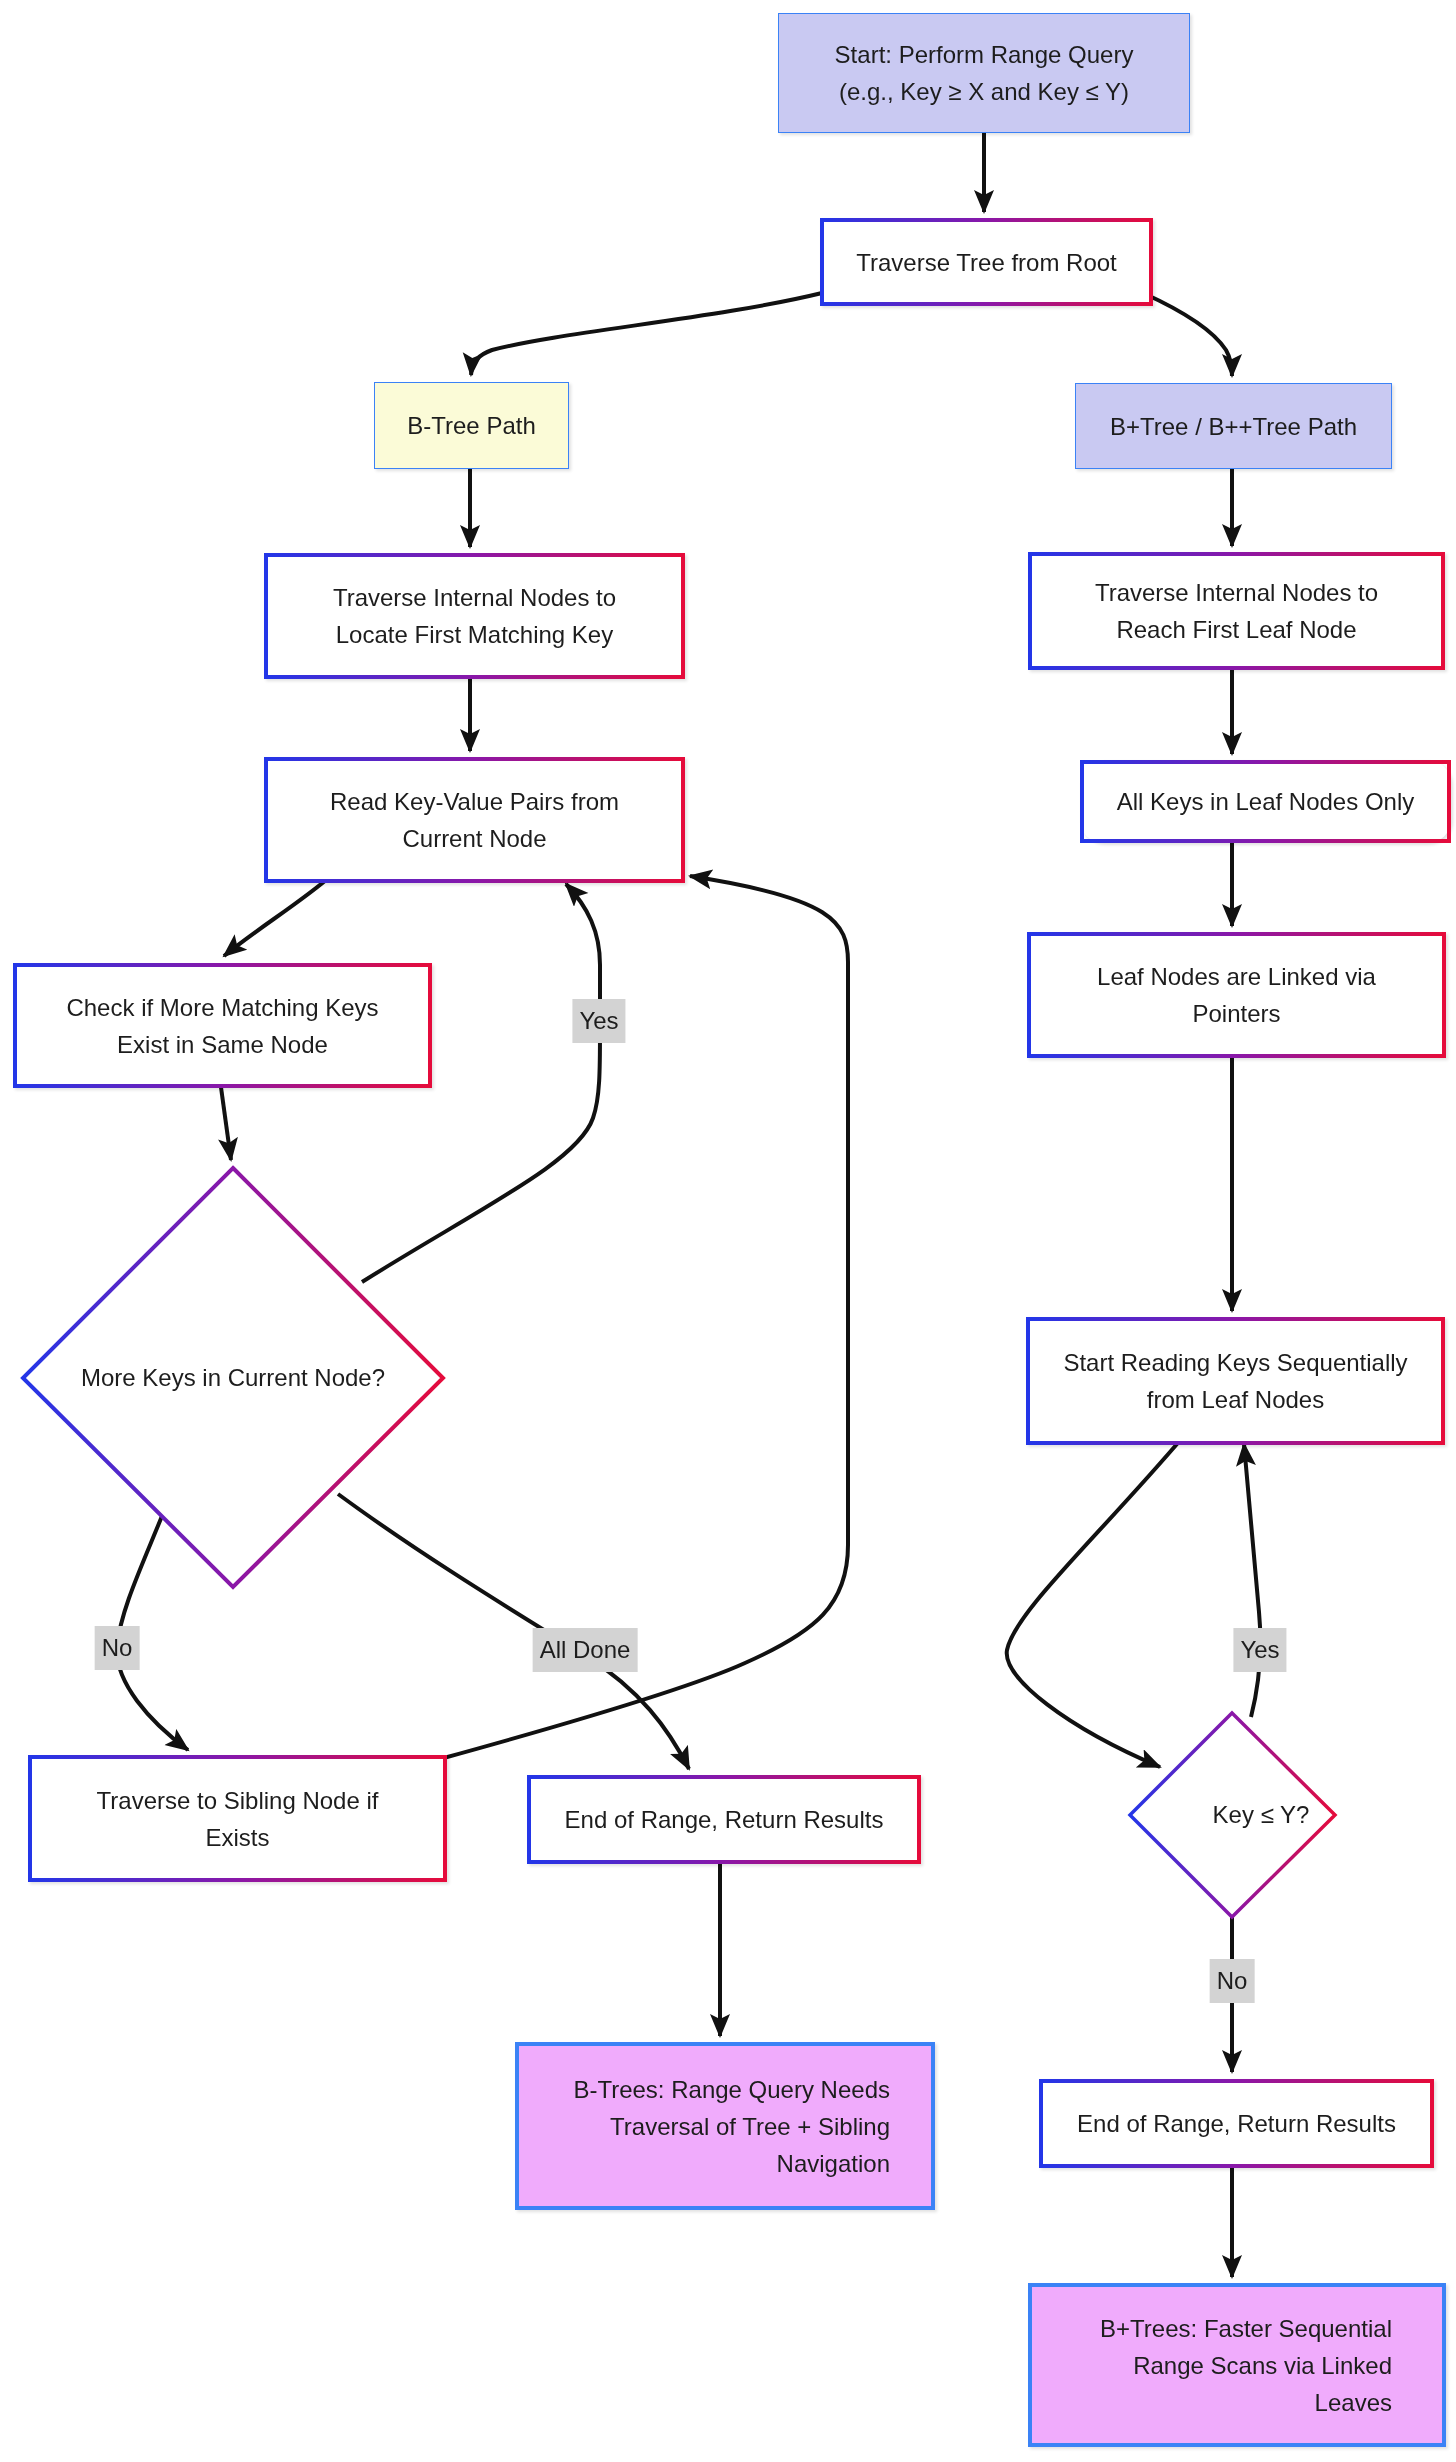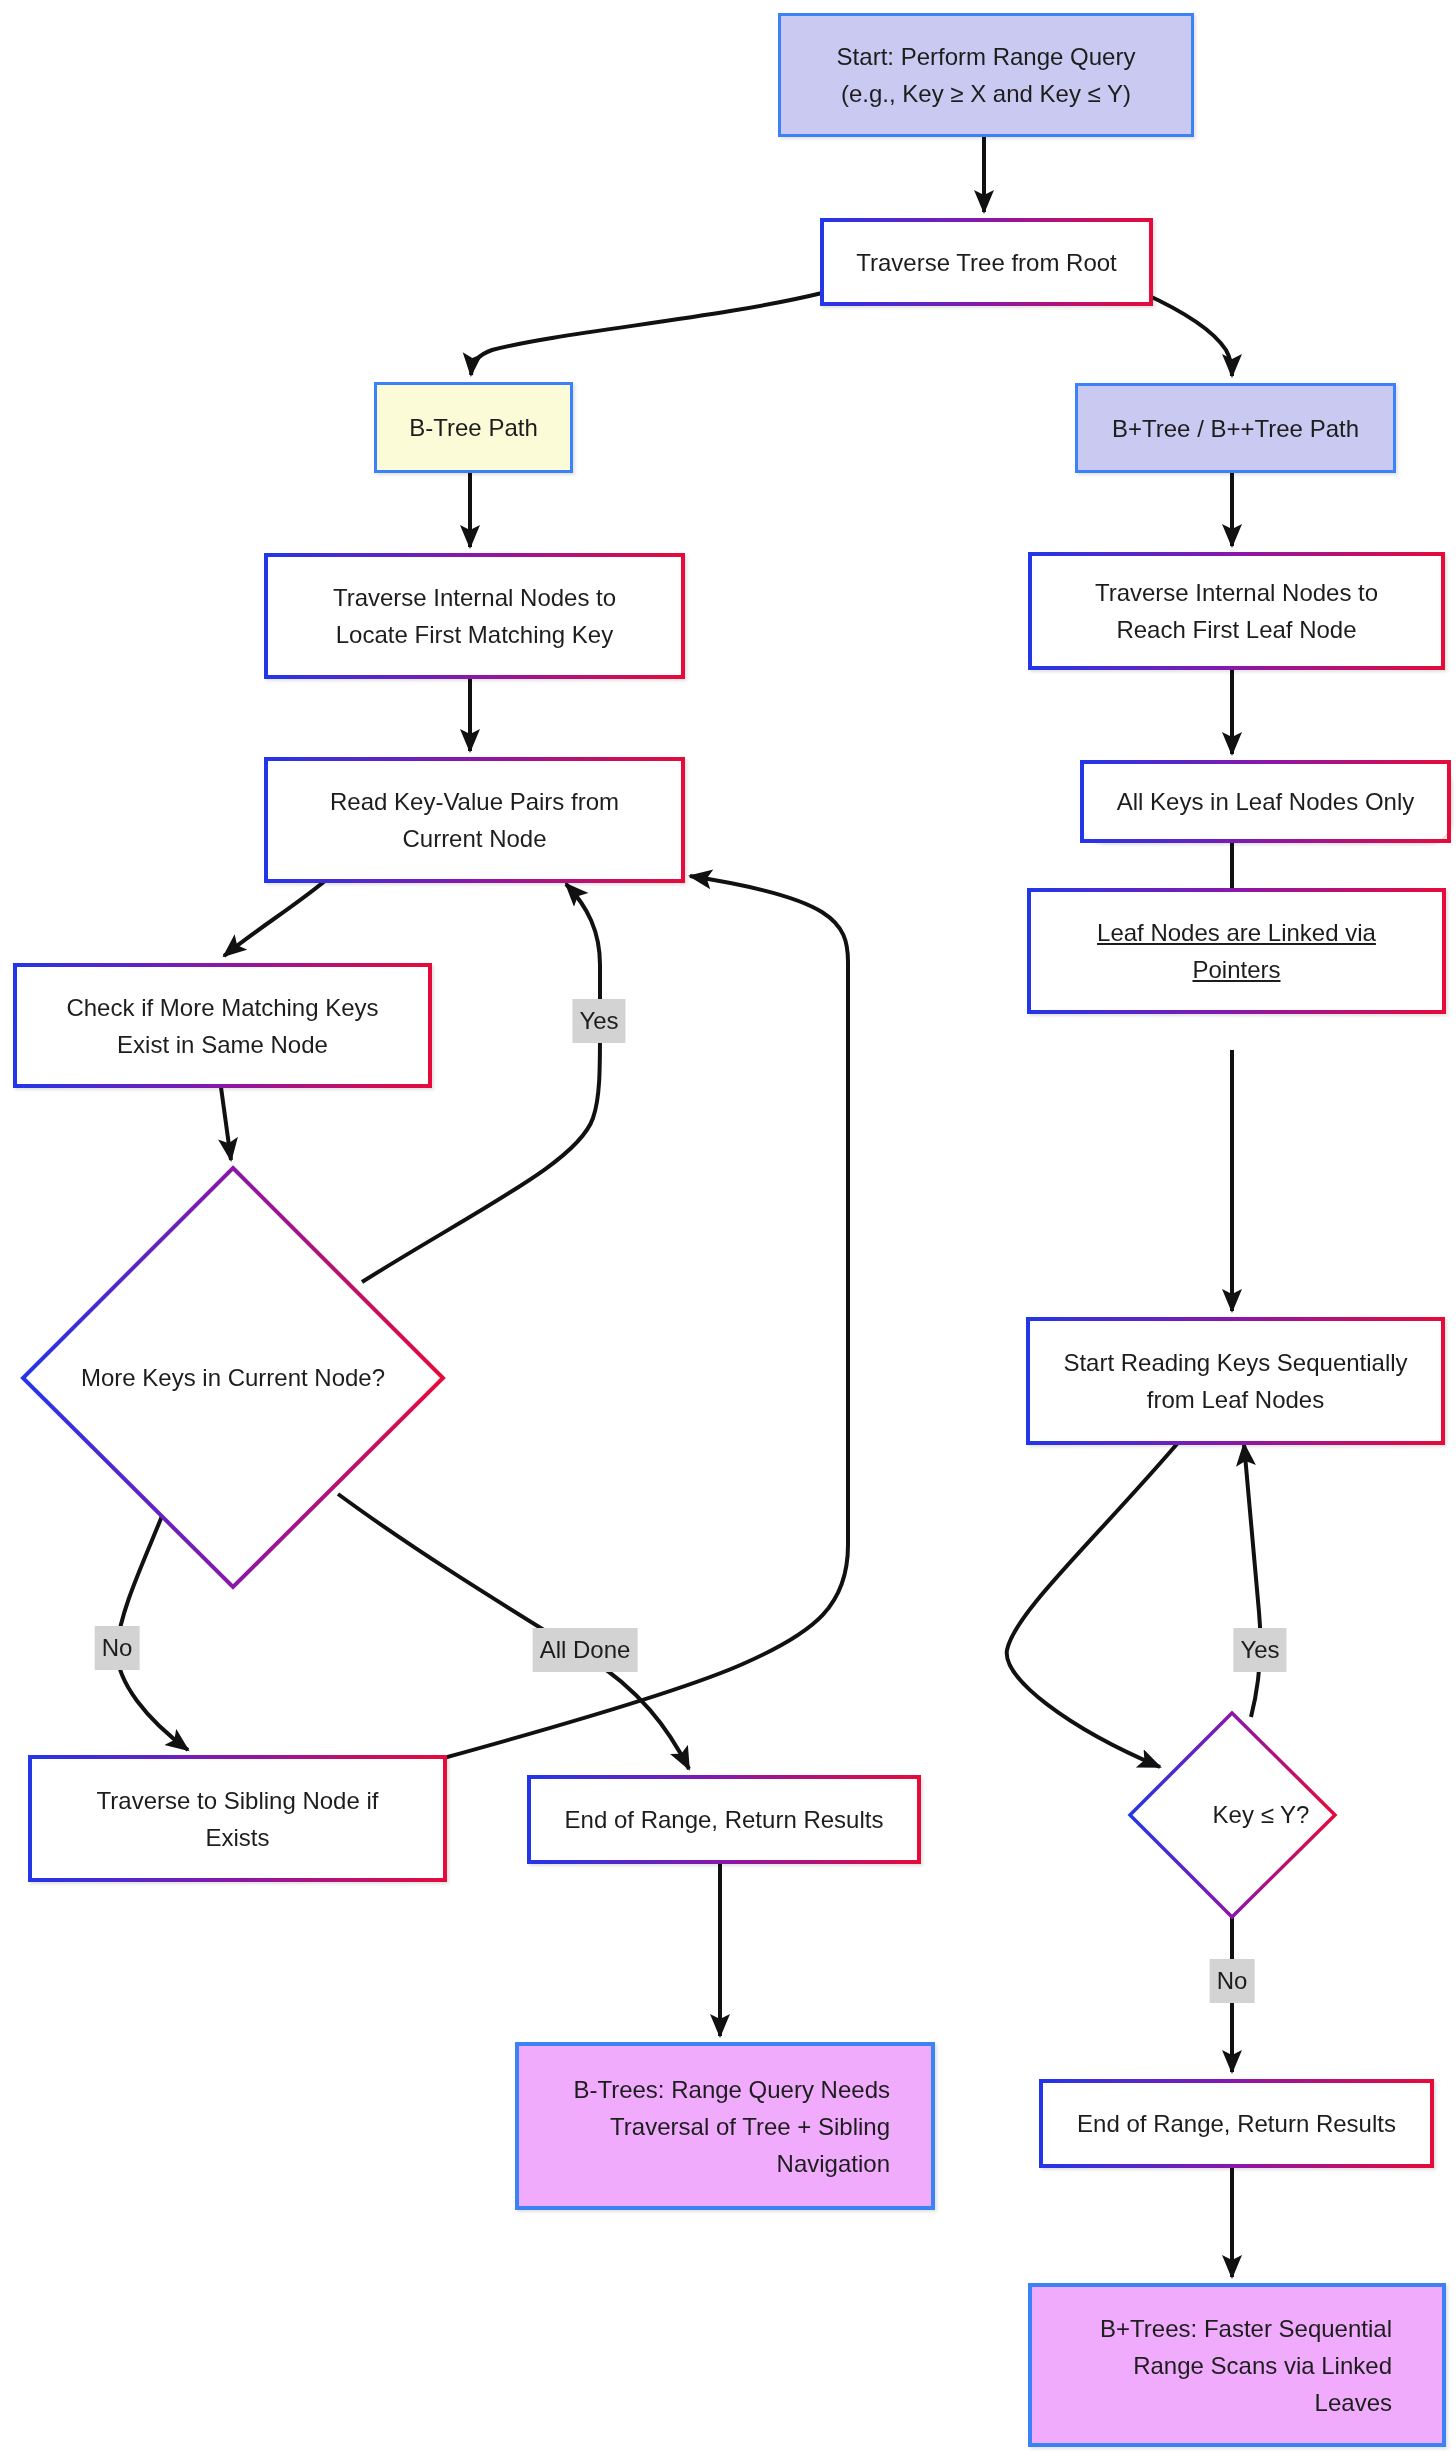--- a/index.html
+++ b/index.html
@@ -6,21 +6,21 @@
   body{width:1456px;height:2462px;position:relative;font-family:"Liberation Sans",sans-serif;color:#1d1d1d;}
   .canvas{position:absolute;left:0;top:0;width:1456px;height:2462px;overflow:hidden;}
   svg.edges{position:absolute;left:0;top:0;z-index:1;}
   .edgePath{fill:none;stroke:#111111;stroke-width:4px;}
   .node{position:absolute;z-index:2;display:flex;align-items:center;justify-content:center;
         text-align:center;font-size:24px;line-height:37px;background:#ffffff;
         box-shadow:2px 2px 3px rgba(0,0,0,0.12);}
   .node .txt{display:inline-block;}
   .grad{border:4px solid transparent;
         border-image:linear-gradient(90deg,#2336e8 0%,#8a17a8 50%,#e50b3b 100%) 1;}
-  .plain{border:3px solid #3b82f6;}
+  .plain{border:1px solid #3b82f6;}
   .fill-lavender{background:#c9c9f2;}
   .fill-yellow{background:#fbfbd7;}
   .fill-green{background:#f0abfc;border-width:4px;text-align:right;}
   .dlabel{position:absolute;z-index:2;transform:translate(-50%,-50%);font-size:24px;
           white-space:nowrap;text-align:center;}
   .elabel{position:absolute;z-index:3;transform:translate(-50%,-50%);font-size:24px;
           background:#d3d3d3;color:#1d1d1d;padding:8px 7px;white-space:nowrap;}
   .nw{white-space:nowrap;}
   .w320{max-width:320px;} .w310{max-width:310px;} .w300{max-width:300px;}
   .w330{max-width:330px;} .w340{max-width:340px;} .w345{max-width:345px;}
@@ -30,21 +30,21 @@
   #n-btree{left:374px;top:382px;width:193px;height:85px;}
   #n-bplus{left:1075px;top:383px;width:315px;height:84px;}
   #n-bint{left:264px;top:553px;width:413px;height:118px;}
   #n-bread{left:264px;top:757px;width:413px;height:118px;}
   #n-bcheck{left:13px;top:963px;width:411px;height:117px;}
   #n-bsib{left:28px;top:1755px;width:411px;height:119px;}
   #n-bend{left:527px;top:1775px;width:386px;height:81px;}
   #n-bsum{left:515px;top:2042px;width:412px;height:160px;}
   #n-pint{left:1028px;top:552px;width:409px;height:110px;}
   #n-pall{left:1080px;top:760px;width:363px;height:75px;border-radius:23px;}
-  #n-plink{left:1027px;top:888px;width:411px;height:118px;text-decoration:underline;}
+  #n-plink{left:1027px;top:932px;width:411px;height:118px;}
   #n-pread{left:1026px;top:1317px;width:411px;height:120px;}
   #n-pend{left:1039px;top:2079px;width:387px;height:81px;}
   #n-psum{left:1028px;top:2283px;width:410px;height:156px;}
   #lbl-bmore{left:233px;top:1378px;}
   #lbl-pkey{left:1232px;top:1815px;margin-left:29px;}
   #el-byes{left:599px;top:1021px;}
   #el-bno{left:117px;top:1648px;}
   #el-balldone{left:585px;top:1650px;}
   #el-pyes{left:1260px;top:1650px;}
   #el-pno{left:1232px;top:1981px;}

